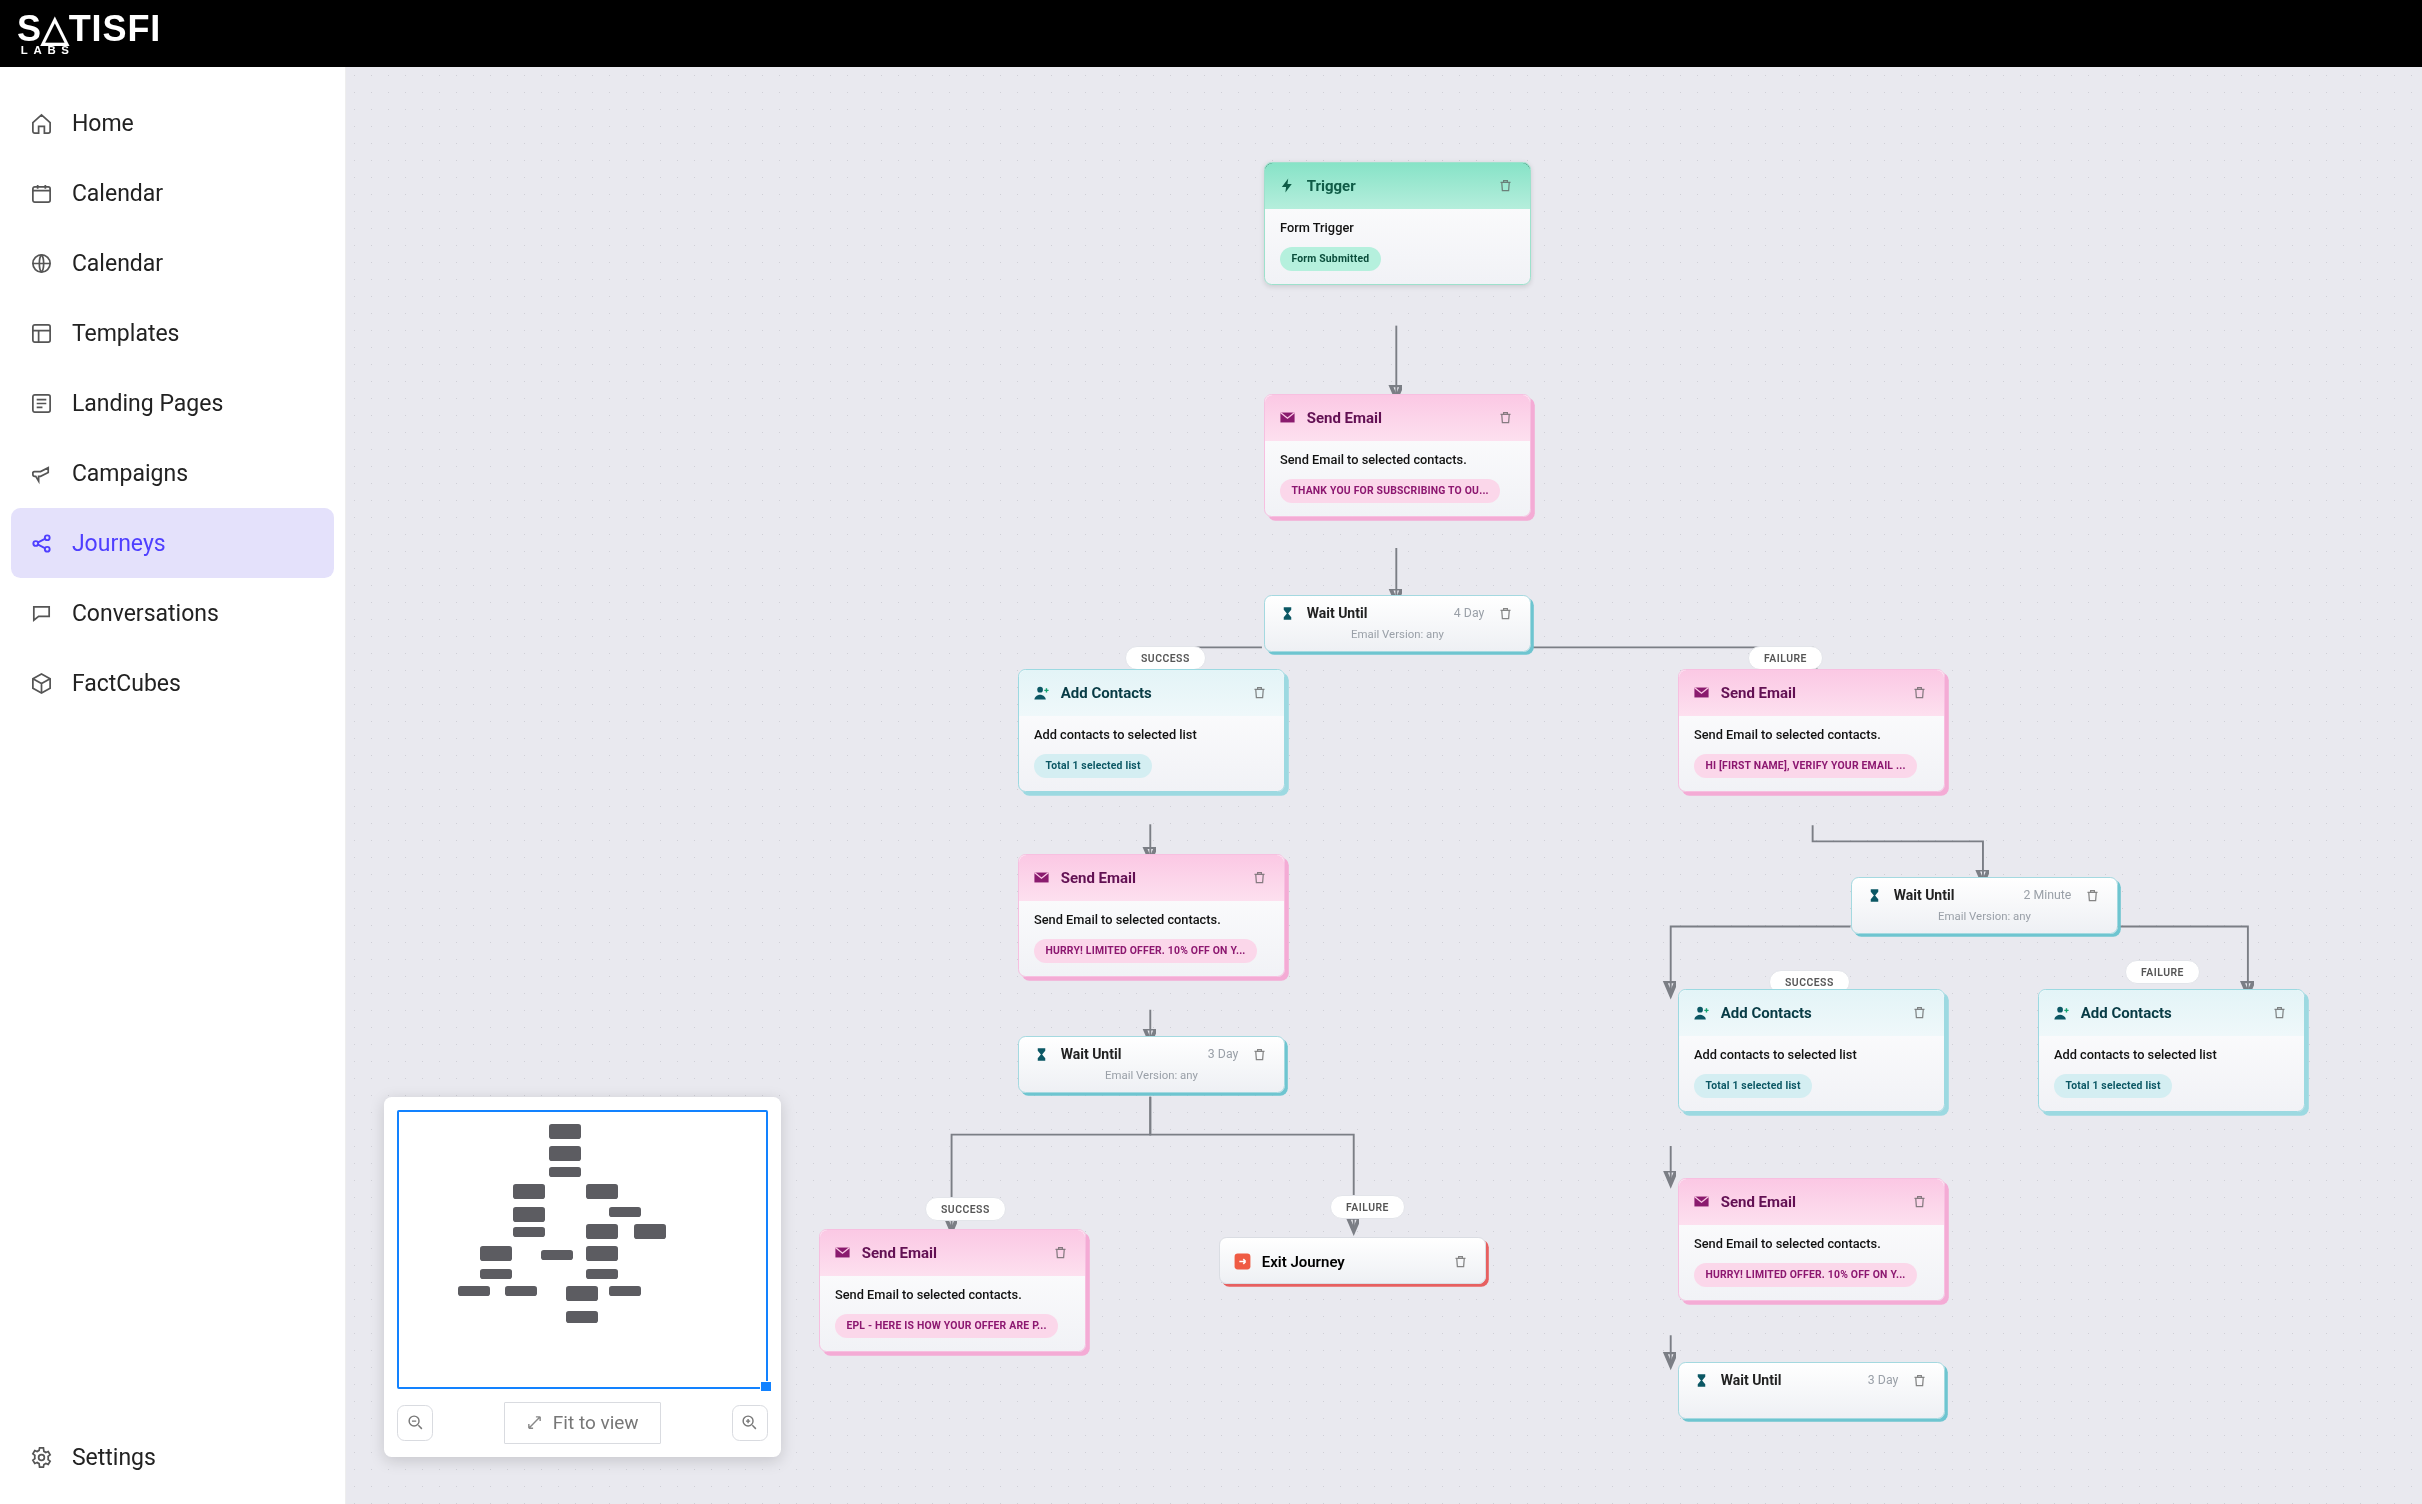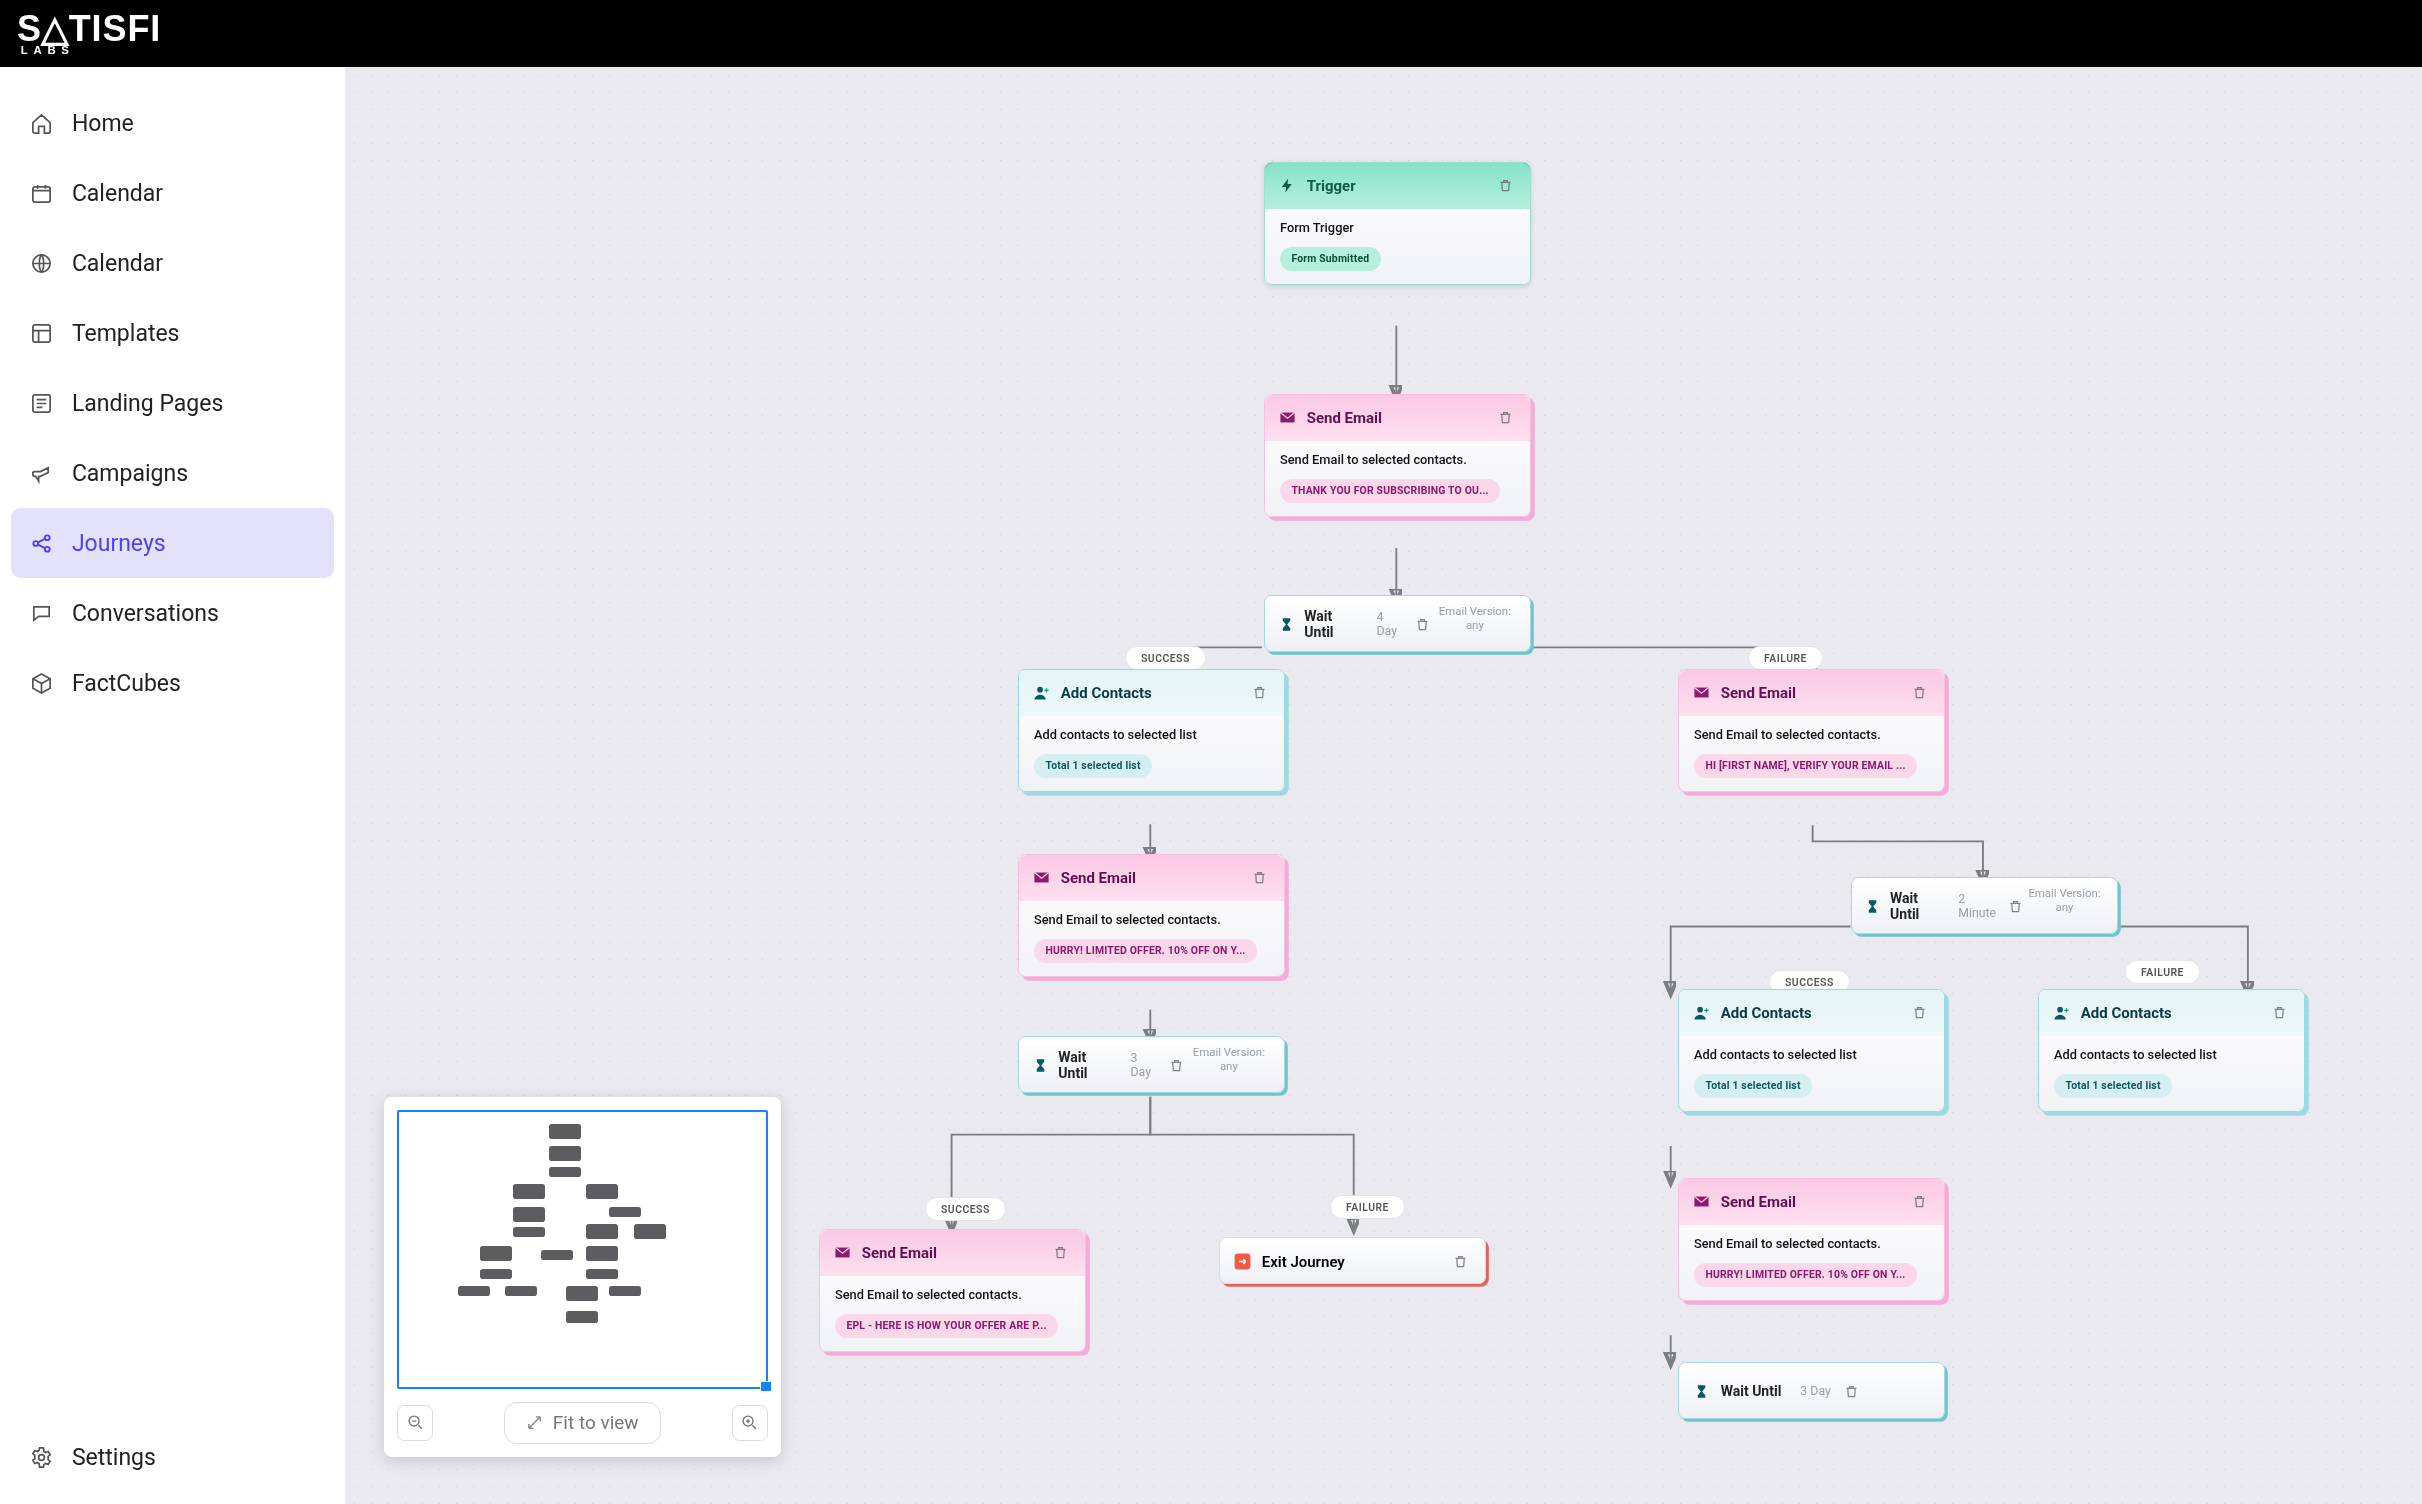--- a/index.html
+++ b/index.html
@@ -46,38 +46,38 @@
   .theme-pink .header .hdr-icon svg { fill:#8a1b6e; }
 
   .theme-cyan .header { background:linear-gradient(180deg,#e3f4f7,#eff8fa); color:#083b45; }
   .theme-cyan { border:0.9px solid #9cd9e1; box-shadow: 3.8px 3.8px 0 0 #9cd9e1; }
   .theme-cyan .chip { background:#d4eef2; color:#0b5764; }
 
   .theme-white { background:linear-gradient(180deg,#fff,#eef0f4); border:0.9px solid #dadde3; box-shadow: 2.8px 2.8px 0 0 #e76060; }
   .theme-white .header { background:transparent; padding:13.2px 13.2px; }
   
   
-  .wait-node { position:absolute; width:267px; height:57px; background:linear-gradient(180deg,#fff,#eef0f4); border:0.9px solid #a4d9e0; border-radius:7.6px; box-shadow:2.8px 2.8px 0 0 #6ec5d0; display:flex; flex-direction:row; padding:5.7px 13.2px 3.8px 13.2px; }
+  .wait-node { position:absolute; width:267px; height:57px; background:linear-gradient(180deg,#fff,#eef0f4); border:0.9px solid #a4d9e0; border-radius:7.6px; box-shadow:2.8px 2.8px 0 0 #6ec5d0; display:flex; flex-direction:column; padding:5.7px 13.2px 3.8px 13.2px; }
   .wait-node .row1 { display:flex; align-items:center; gap:9.5px; }
   .wait-node .title { font-weight:700; font-size:14px; color:#222; }
   .wait-node .dur { font-size:12.3px; color:#9aa0a8; }
   .wait-node .sub { font-size:11.4px; color:#9aa0a8; text-align:center; margin-top:1.9px; }
   .wait-node .sp { flex:1; }
 
   
   .branch-label { position:absolute; background:#fff; border:0.9px solid #e3e5ea; border-radius:13.2px; font-size:10.4px; font-weight:600; letter-spacing:0.5px; color:#555; padding:4.7px 15px; }
 
   
   .minimap { position:absolute; left:38px; bottom:47px; width:397px; height:360px; background:#fff; border-radius:7.6px; box-shadow:0 3.8px 15px rgba(0,0,0,.15); padding:13.2px; display:flex; flex-direction:column; }
   .mm-view { flex:1; border:2.8px solid #1282ff; position:relative; background:#fff; border-radius:1.9px; }
   .mm-shape { position:absolute; background:#5c5c61; border-radius:2.8px; }
   .mm-handle { position:absolute; width:11.4px; height:11.4px; background:#1282ff; border:1.9px solid #fff; right:-5.7px; bottom:-5.7px; }
   .mm-controls { display:flex; align-items:center; gap:13.2px; margin-top:13.2px; }
   .mm-btn { width:36px; height:36px; border:0.9px solid #d9dbe0; border-radius:7.6px; display:flex; align-items:center; justify-content:center; cursor:pointer; color:#666; }
-  .mm-fit { flex:0 0 auto; height:42px; padding:0 21px; border:0.9px solid #d9dbe0; border-radius:13px; display:flex; align-items:center; gap:9.5px; font-size:19px; color:#777; cursor:pointer; margin:0 auto; }
+  .mm-fit { flex:0 0 auto; height:42px; padding:0 21px; border:0.9px solid #d9dbe0; border-radius:1px; display:flex; align-items:center; gap:9.5px; font-size:19px; color:#777; cursor:pointer; margin:0 auto; }
 
   
   .edges { position:absolute; inset:0; }
   .edges line, .edges path { stroke:#7b7e85; stroke-width:2; fill:none; }
   .arrowhead { fill:#7b7e85; }
 
   .hdr-icon { width:19px; height:19px; display:flex; align-items:center; justify-content:center; }
 </style>
 </head>
 <body>

